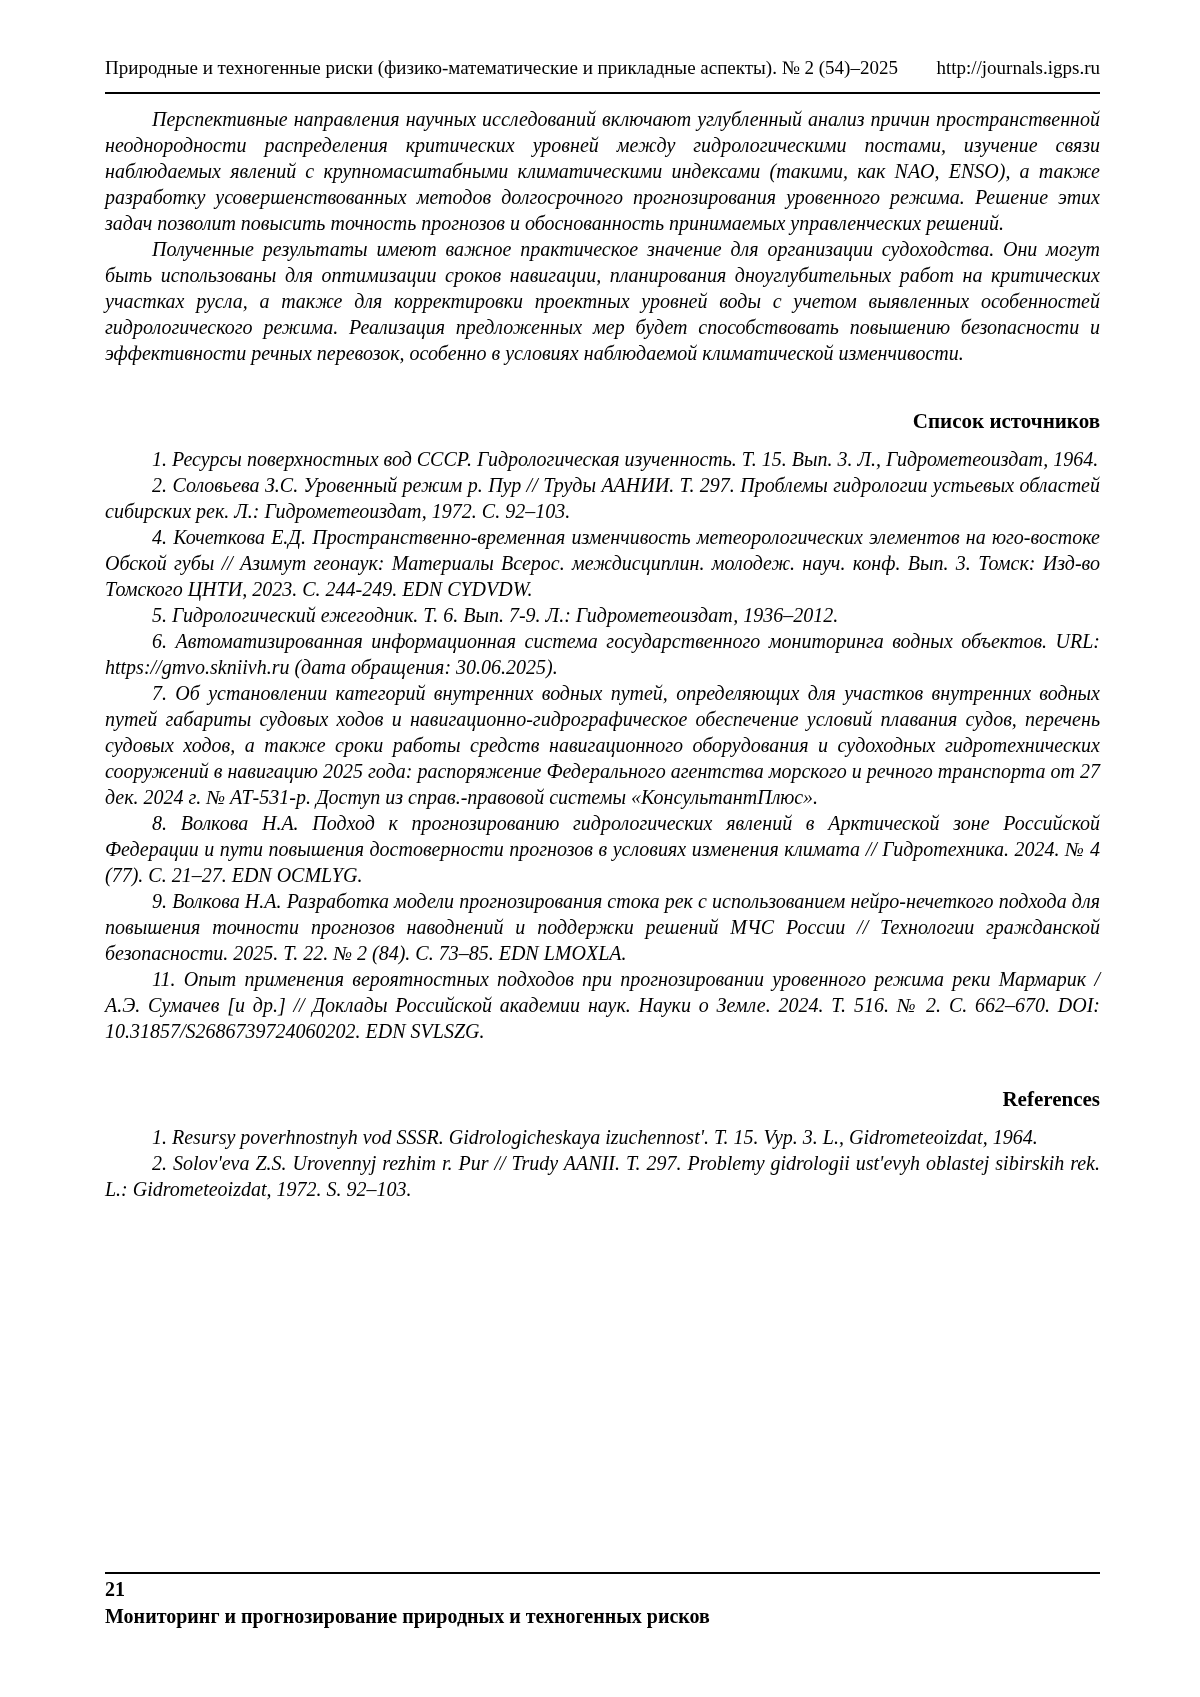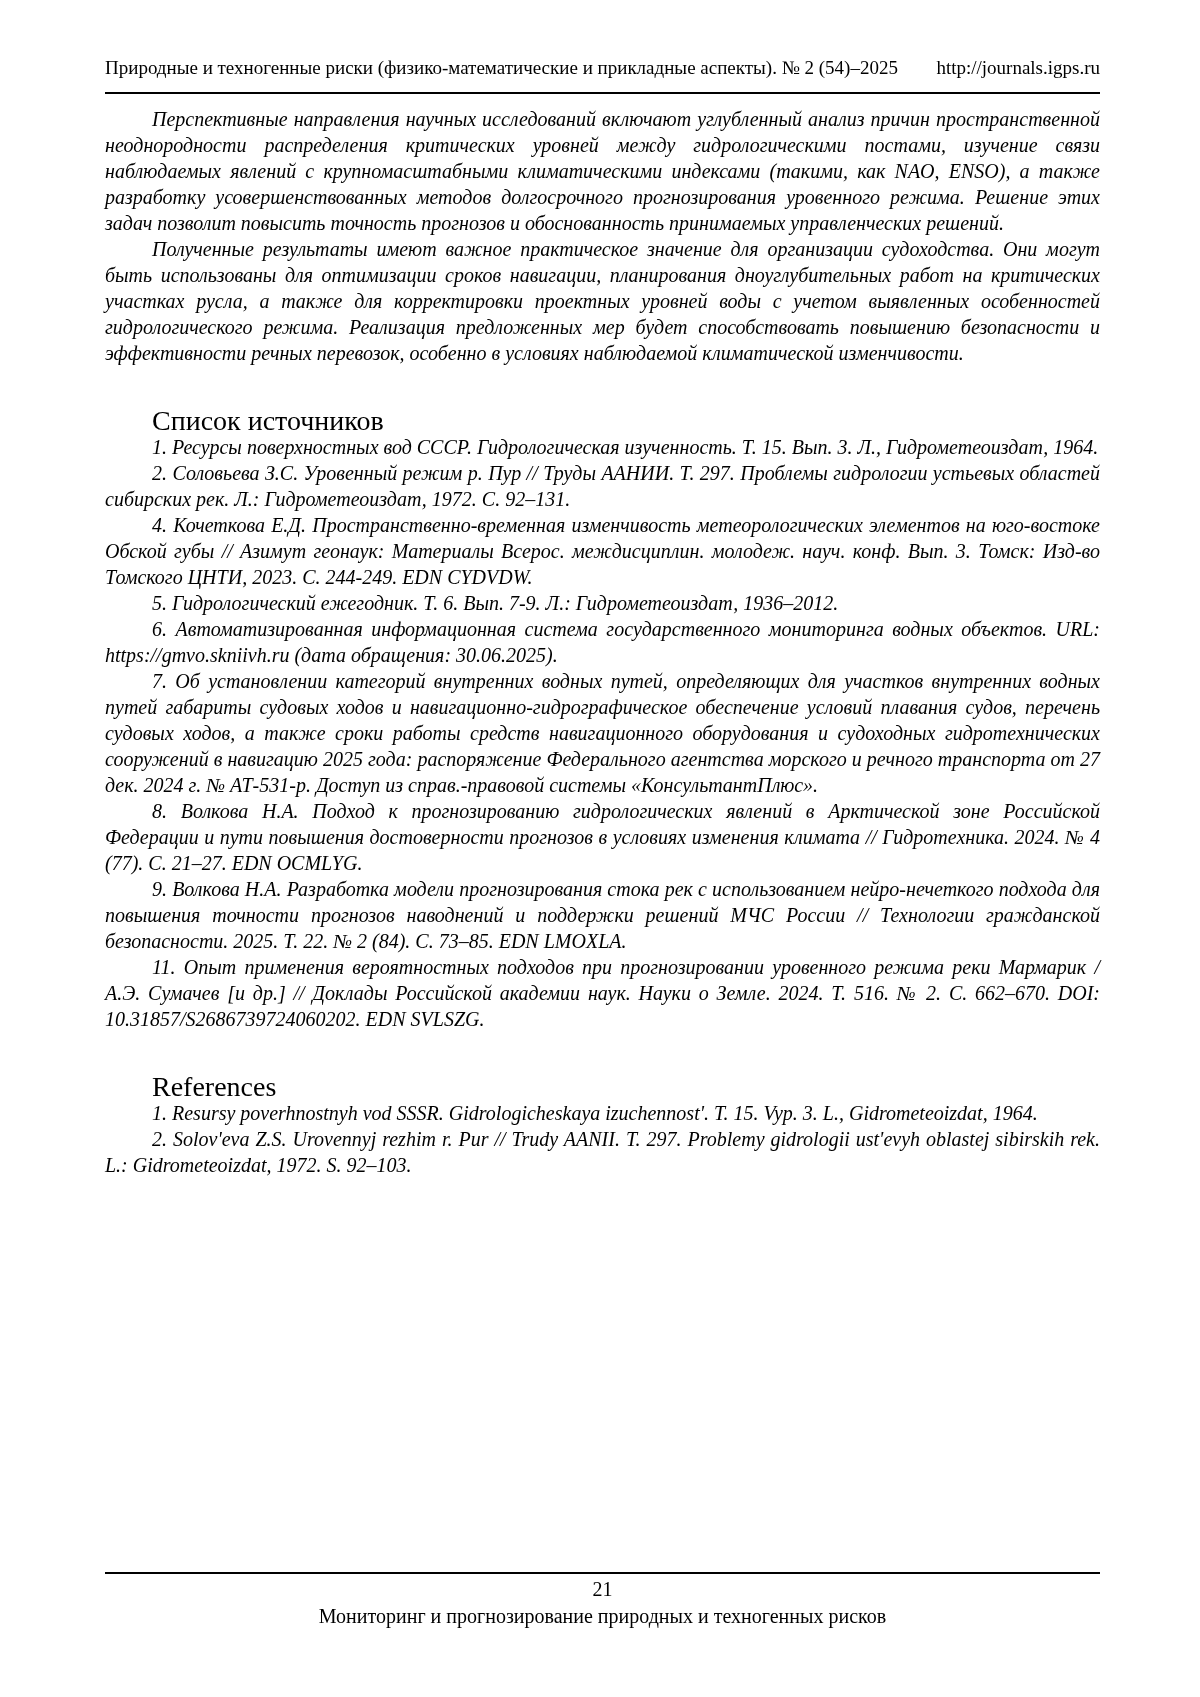--- a/index.html
+++ b/index.html
@@ -39,33 +39,35 @@
   main { margin-top: 12px; }
   .para {
     font-size: 20px;
     line-height: 26px;
     text-align: justify;
     text-indent: 47px;
     hyphens: none;
     font-style: italic;
   }
   .section-heading {
-    font-size: 28px;
+    font-size: 21px;
     line-height: 26px;
-    font-weight: normal;
+    font-weight: bold;
     text-indent: 47px;
     margin-top: 42px;
+    text-align: right;
   }
-  .section-heading + section { margin-top: 0; }
+  .section-heading + section { margin-top: 12px; }
   .page-footer {
     position: absolute;
     left: 105px;
     top: 1572px;
     width: 995px;
-    text-align: center;
+    text-align: left;
+    font-weight: bold;
   }
   .footer-rule {
     border: none;
     border-top: 2px solid #000000;
     height: 0;
     width: 100%;
   }
   .page-number {
     font-size: 20px;
     line-height: 27px;
@@ -92,21 +94,21 @@
 
       <section>
           <p class="para">Перспективные направления научных исследований включают углубленный анализ причин пространственной неоднородности распределения критических уровней между гидрологическими постами, изучение связи наблюдаемых явлений с крупномасштабными климатическими индексами (такими, как NAO, ENSO), а также разработку усовершенствованных методов долгосрочного прогнозирования уровенного режима. Решение этих задач позволит повысить точность прогнозов и обоснованность принимаемых управленческих решений.</p>
           <p class="para">Полученные результаты имеют важное практическое значение для организации судоходства. Они могут быть использованы для оптимизации сроков навигации, планирования дноуглубительных работ на критических участках русла, а также для корректировки проектных уровней воды с учетом выявленных особенностей гидрологического режима. Реализация предложенных мер будет способствовать повышению безопасности и эффективности речных перевозок, особенно в условиях наблюдаемой климатической изменчивости.</p>
         </section>
 
       <h2 class="section-heading">Список источников</h2>
 
       <section>
           <p class="para ref">1. Ресурсы поверхностных вод СССР. Гидрологическая изученность. Т. 15. Вып. 3. Л., Гидрометеоиздат, 1964.</p>
-          <p class="para ref">2. Соловьева З.С. Уровенный режим р. Пур // Труды ААНИИ. Т. 297. Проблемы гидрологии устьевых областей сибирских рек. Л.: Гидрометеоиздат, 1972. С. 92–131.</p>
+          <p class="para ref">2. Соловьева З.С. Уровенный режим р. Пур // Труды ААНИИ. Т. 297. Проблемы гидрологии устьевых областей сибирских рек. Л.: Гидрометеоиздат, 1972. С. 92–103.</p>
           <p class="para ref">4. Кочеткова Е.Д. Пространственно-временная изменчивость метеорологических элементов на юго-востоке Обской губы // Азимут геонаук: Материалы Всерос. междисциплин. молодеж. науч. конф. Вып. 3. Томск: Изд-во Томского ЦНТИ, 2023. С. 244-249. EDN CYDVDW.</p>
           <p class="para ref">5. Гидрологический ежегодник. Т. 6. Вып. 7-9. Л.: Гидрометеоиздат, 1936–2012.</p>
           <p class="para ref">6. Автоматизированная информационная система государственного мониторинга водных объектов. URL: https://gmvo.skniivh.ru (дата обращения: 30.06.2025).</p>
           <p class="para ref">7. Об установлении категорий внутренних водных путей, определяющих для участков внутренних водных путей габариты судовых ходов и навигационно-гидрографическое обеспечение условий плавания судов, перечень судовых ходов, а также сроки работы средств навигационного оборудования и судоходных гидротехнических сооружений в навигацию 2025 года: распоряжение Федерального агентства морского и речного транспорта от 27 дек. 2024 г. № АТ-531-р. Доступ из справ.-правовой системы «КонсультантПлюс».</p>
           <p class="para ref">8. Волкова Н.А. Подход к прогнозированию гидрологических явлений в Арктической зоне Российской Федерации и пути повышения достоверности прогнозов в условиях изменения климата // Гидротехника. 2024. № 4 (77). С. 21–27. EDN OCMLYG.</p>
           <p class="para ref">9. Волкова Н.А. Разработка модели прогнозирования стока рек с использованием нейро-нечеткого подхода для повышения точности прогнозов наводнений и поддержки решений МЧС России // Технологии гражданской безопасности. 2025. Т. 22. № 2 (84). С. 73–85. EDN LMOXLA.</p>
           <p class="para ref">11. Опыт применения вероятностных подходов при прогнозировании уровенного режима реки Мармарик / А.Э. Сумачев [и др.] // Доклады Российской академии наук. Науки о Земле. 2024. Т. 516. № 2. С. 662–670. DOI: 10.31857/S2686739724060202. EDN SVLSZG.</p>
         </section>
 
       <h2 class="section-heading">References</h2>

